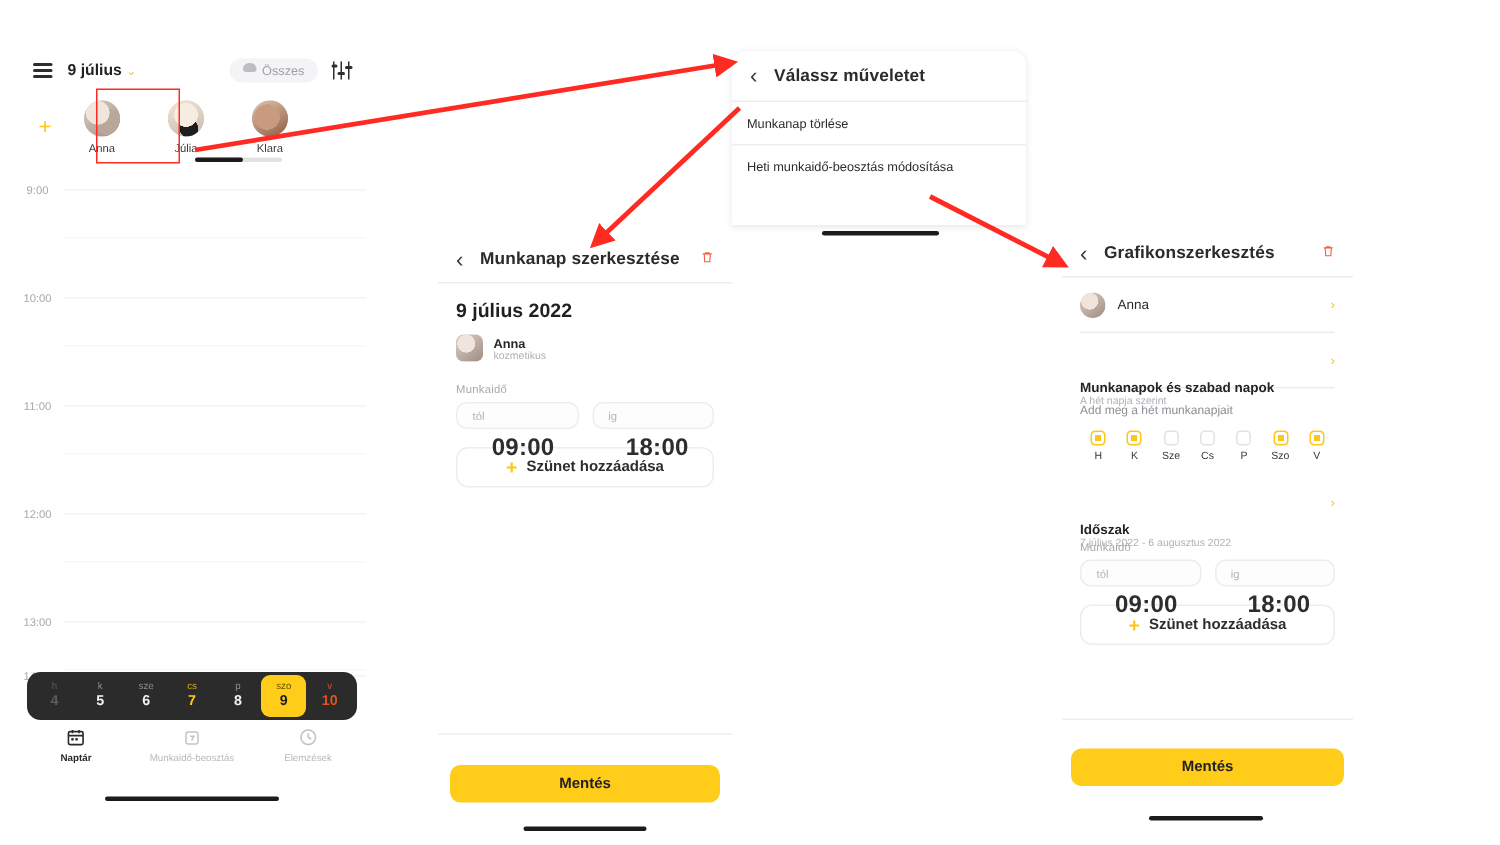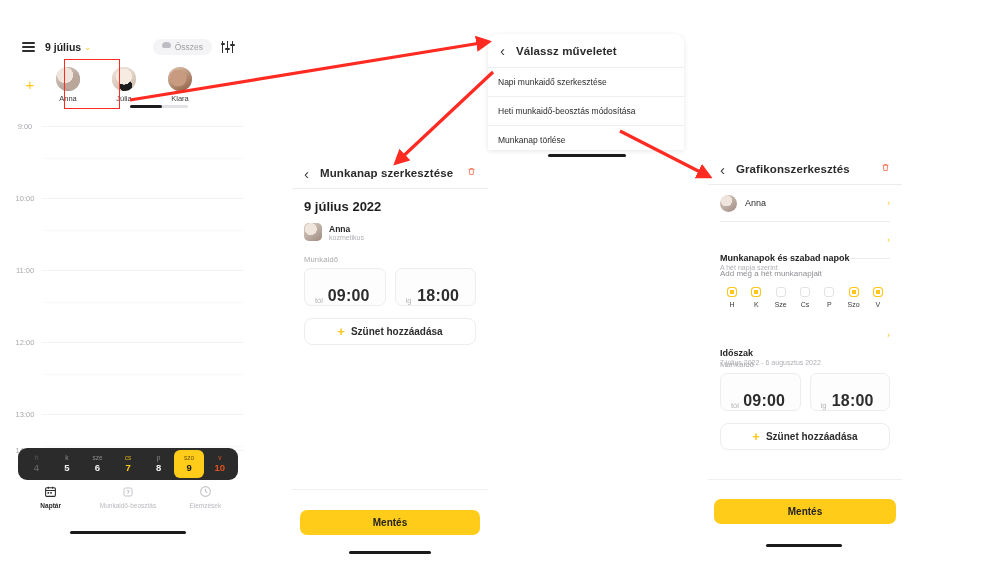--- a/index.html
+++ b/index.html
@@ -16,22 +16,22 @@
 
   .hdr { display:flex; align-items:center; height:30px; padding:0 12px; }
   .hdr .back { font-size:15px; color:#3a3a3a; width:16px; }
   .hdr .title { font-size:11.5px; font-weight:bold; color:#2b2b2b; letter-spacing:.1px; }
   .hdr .trash { margin-left:auto; color:#f2603c; font-size:12px; }
   .hdr-rule { height:1px; background:#ececec; }
 
   .sect-label { font-size:7.5px; color:#a9a9ad; margin-bottom:4px; letter-spacing:.2px;}
   .field-row { display:flex; gap:9px; }
   .field {
-    flex:1; height:38px; border:1px solid #ededf0; border-radius:7px;
-    background:#fdfdfd; display:flex; align-items:flex-end; padding:0 10px;
+    flex:1; height:18px; border:1px solid #ededf0; border-radius:7px;
+    background:#fdfdfd; display:flex; align-items:center; padding:0 10px;
   }
   .field .f-lbl { font-size:7.5px; color:#b3b3b8; }
   .field .f-val { flex:1; text-align:center; font-size:16px; font-weight:bold; color:#2d2d2d; letter-spacing:.2px;margin-top:44px;}
   .addbreak {
     height:27px; border:1px solid #ededf0; border-radius:8px; background:#fff;
     display:flex; align-items:center; justify-content:center; gap:6px;
   }
   .addbreak .plus { color:#ffc61a; font-size:13px; font-weight:bold; line-height:1;}
   .addbreak .ab-txt { font-size:10px; font-weight:bold; color:#2d2d2d; }
 
@@ -290,23 +290,22 @@
     </div>
 
     <div class="home-ind" style="left:58px; top:497px; width:116px;"></div>
   </div>
 
   <div class="panel" id="menu">
     <div class="hdr" style="height:33px">
       <div class="back">‹</div>
       <div class="title">Válassz műveletet</div>
     </div>
-    <div class="mrow">Napi munkaidő szerkesztése</div>
+    <div class="mrow">Munkanap törlése</div>
     <div class="mrow">Heti munkaidő-beosztás módosítása</div>
-    <div class="mrow">Munkanap törlése</div>
   </div>
   <div class="home-ind" style="left:548px; top:154px; width:78px;"></div>
 
   <div class="panel" id="mid">
     <div class="hdr">
       <div class="back">‹</div>
       <div class="title">Munkanap szerkesztése</div>
       <div class="trash">
         <svg width="9" height="11" viewBox="0 0 24 24" fill="none" stroke="#f2603c" stroke-width="2">
           <path d="M4 6h16M9 6V4h6v2M6.5 6l1 14h9l1-14"></path>

